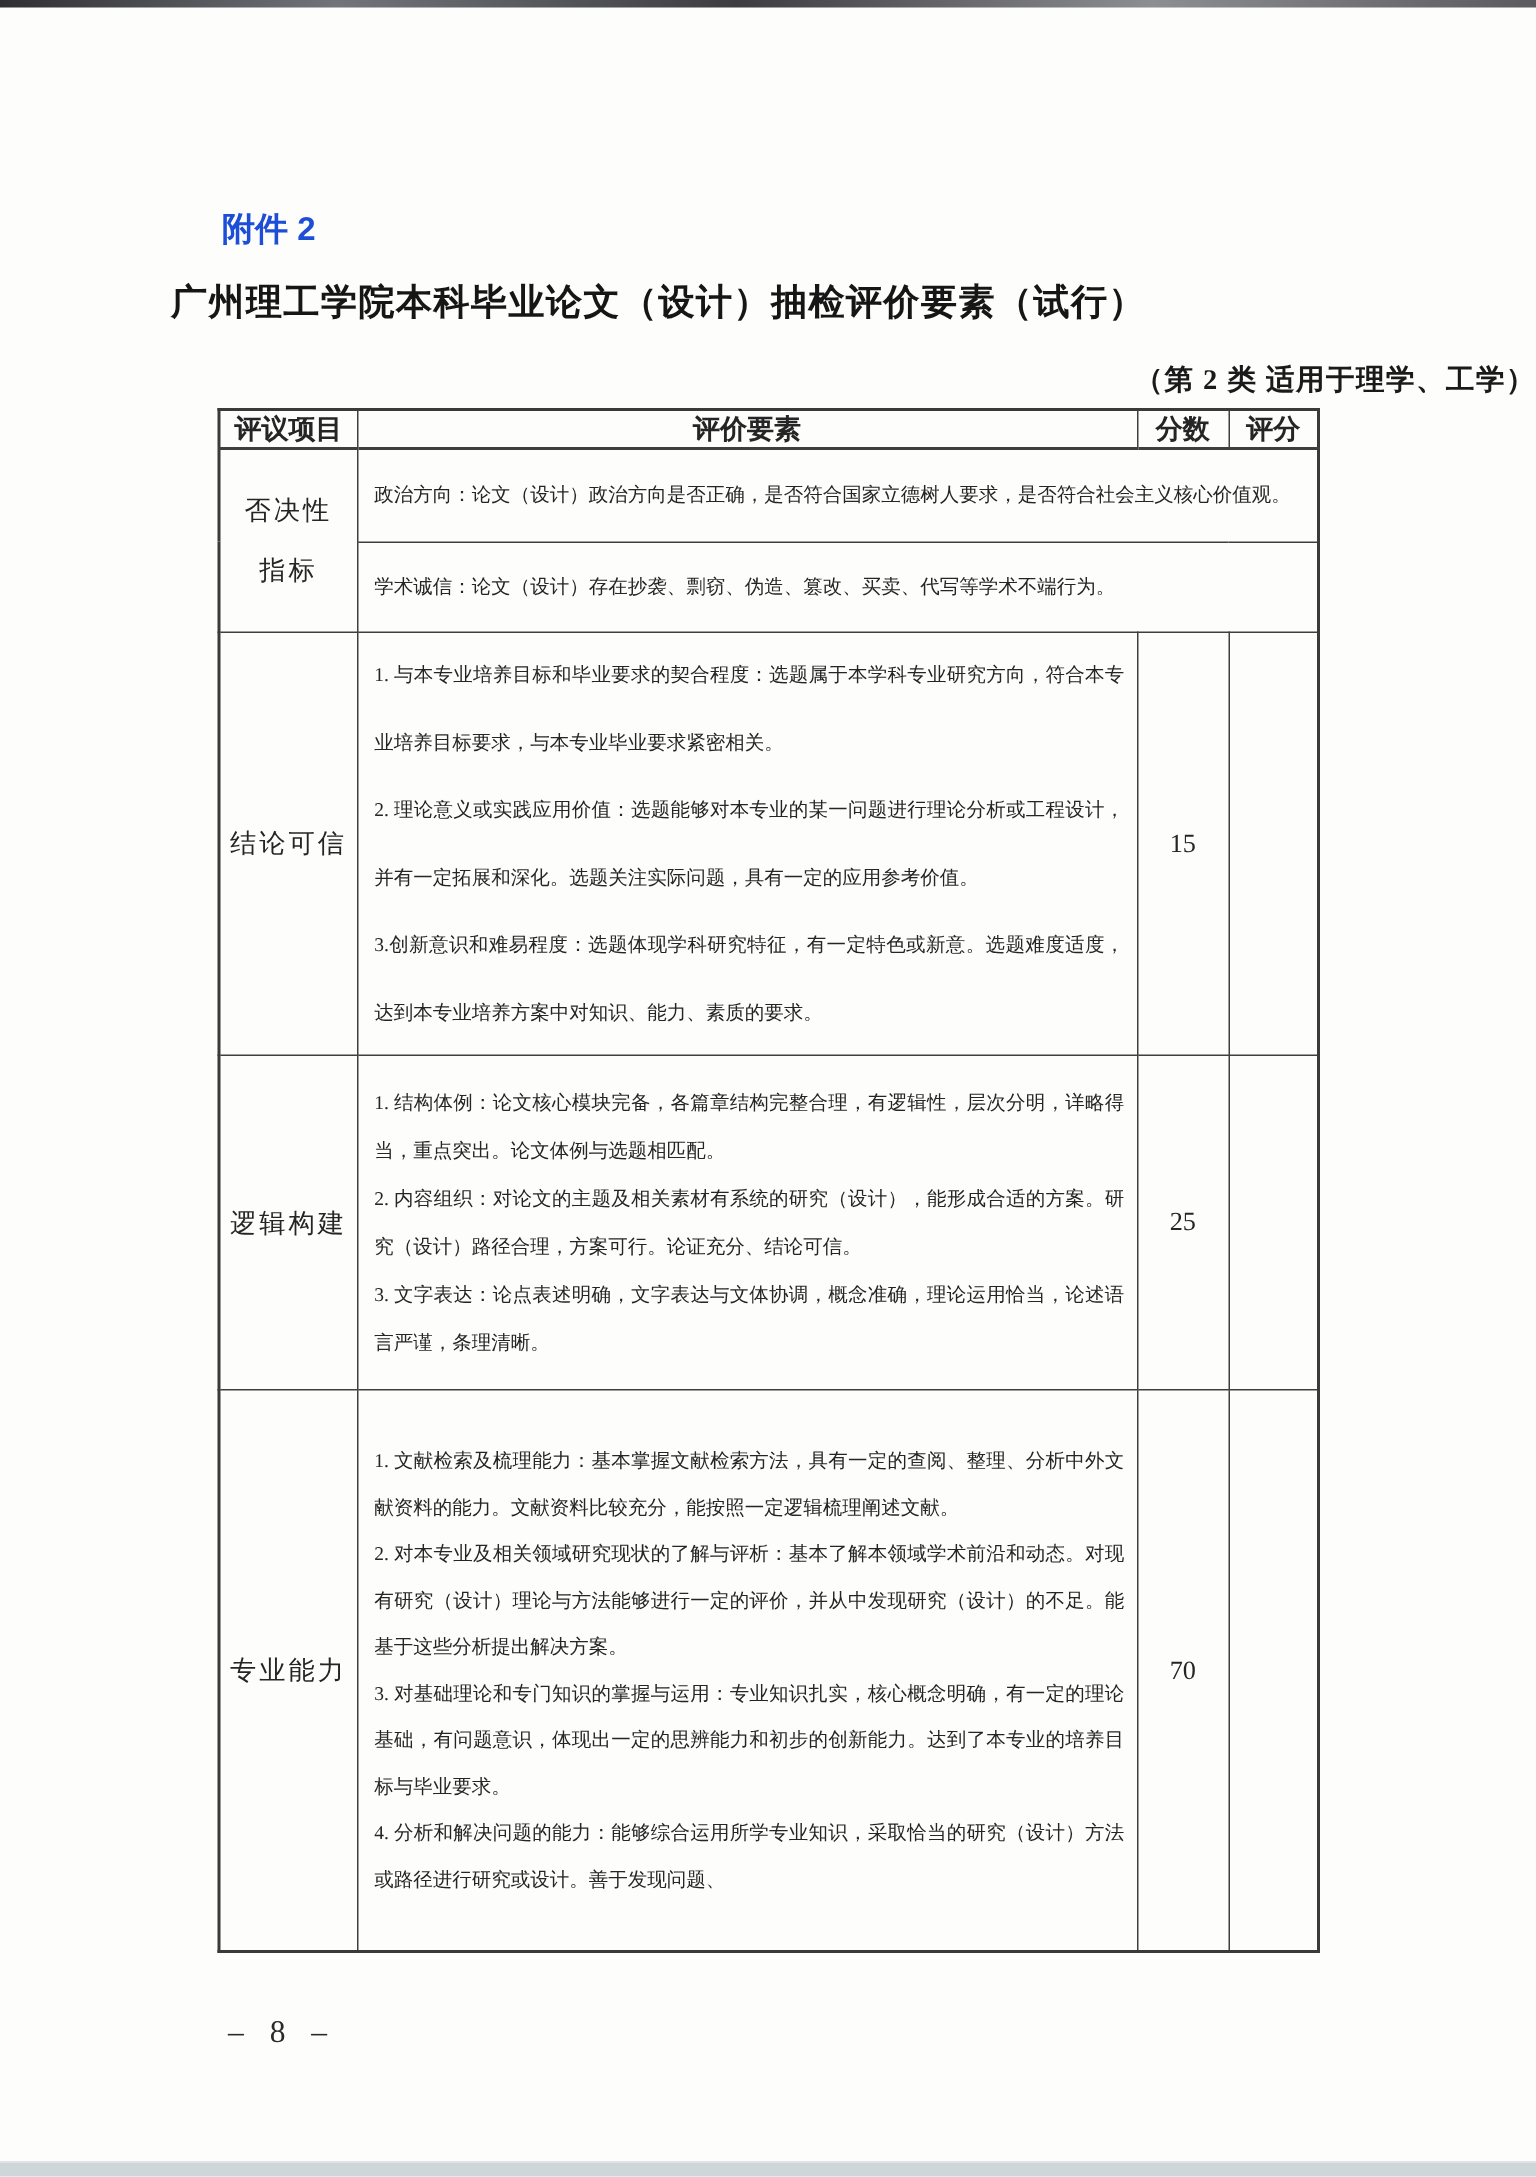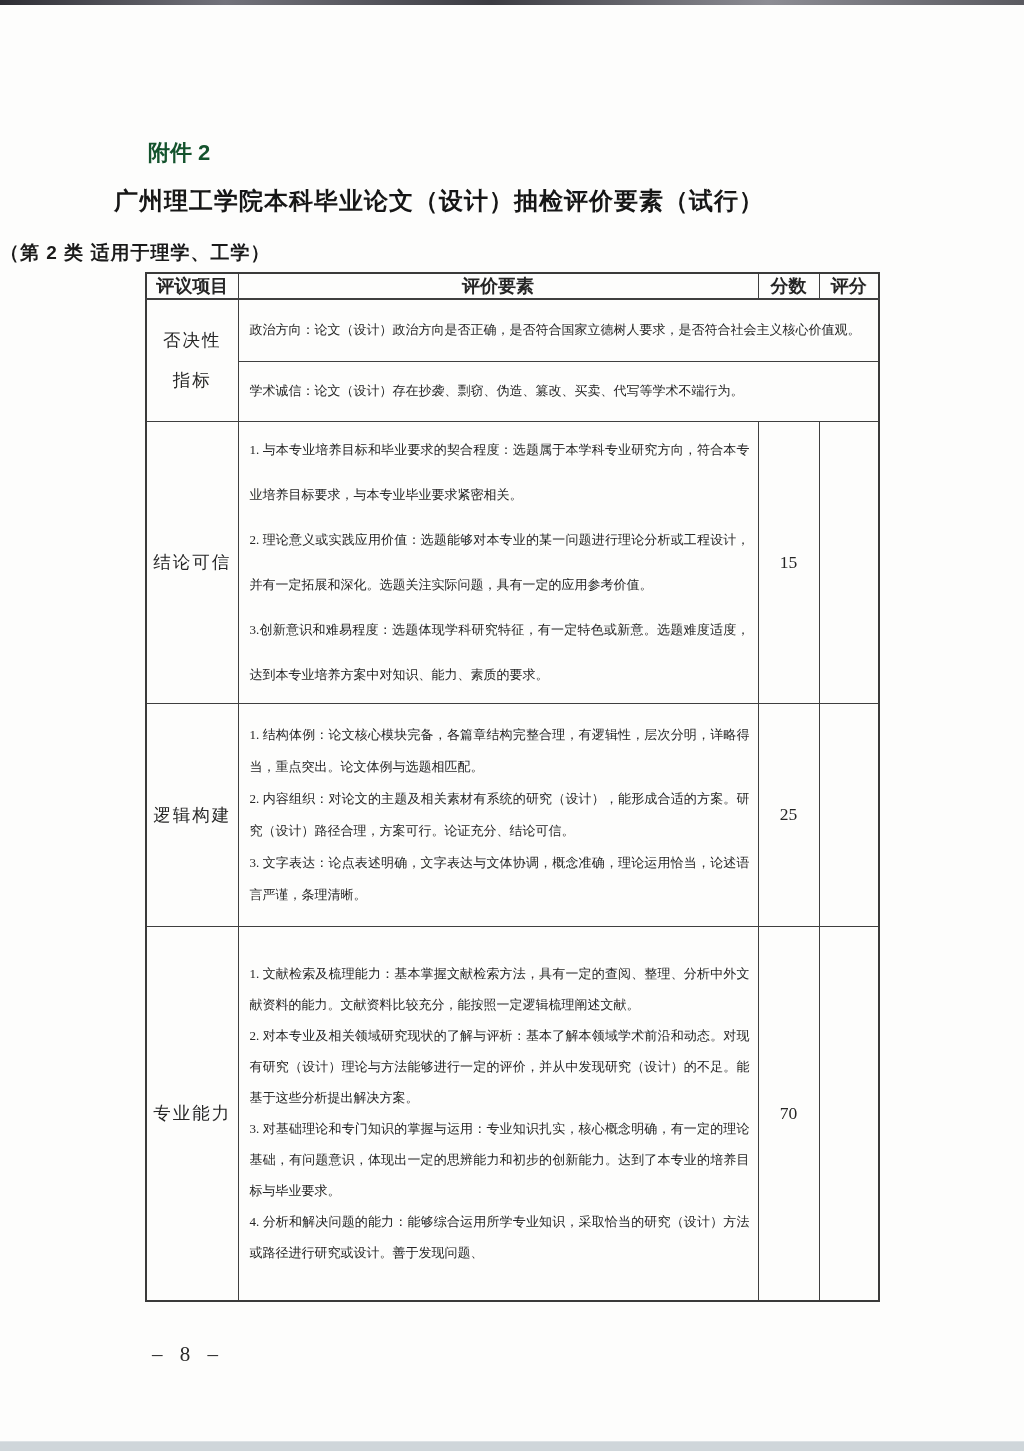--- a/index.html
+++ b/index.html
@@ -17,33 +17,33 @@
     background: linear-gradient(90deg, #2e2e34 0%, #73737b 22%, #3c3c42 48%, #8d8d94 75%, #5a5a60 100%);
   }
   .scan-bottom-edge {
     position: absolute; bottom: 0; left: 0; width: 1024px; height: 10px;
     background: #cfd6da;
     border-top: 1px solid #dde2e5;
   }
   .attachment-label {
     position: absolute; left: 148px; top: 138px;
     font-family: "Liberation Sans", "DejaVu Sans", sans-serif;
-    font-size: 22px; font-weight: 600; color: #14532d;
+    font-size: 22px; font-weight: 600; color: #1d4ed8;
   }
   .doc-title {
     position: absolute; top: 185px; left: 0; width: 878px;
     text-align: center;
     font-family: "Liberation Sans", "DejaVu Sans", sans-serif;
     font-size: 24px; font-weight: 700; color: #161616;
     letter-spacing: 1px;
   }
   .doc-subtitle {
     position: absolute; top: 240px; left: 0; width: 1024px;
-    text-align: left;
-    font-family: Liberation Sans, sans-serif;
+    text-align: right;
+    font-family: Liberation Serif, serif;
     font-size: 19px; font-weight: 700; color: #1a1a1a;
     letter-spacing: 1px;
   }
   table.eval-table {
     position: absolute; left: 145px; top: 272px;
     width: 733px;
     border-collapse: collapse;
     table-layout: fixed;
     border: 2px solid #3a3a3a;
   }

